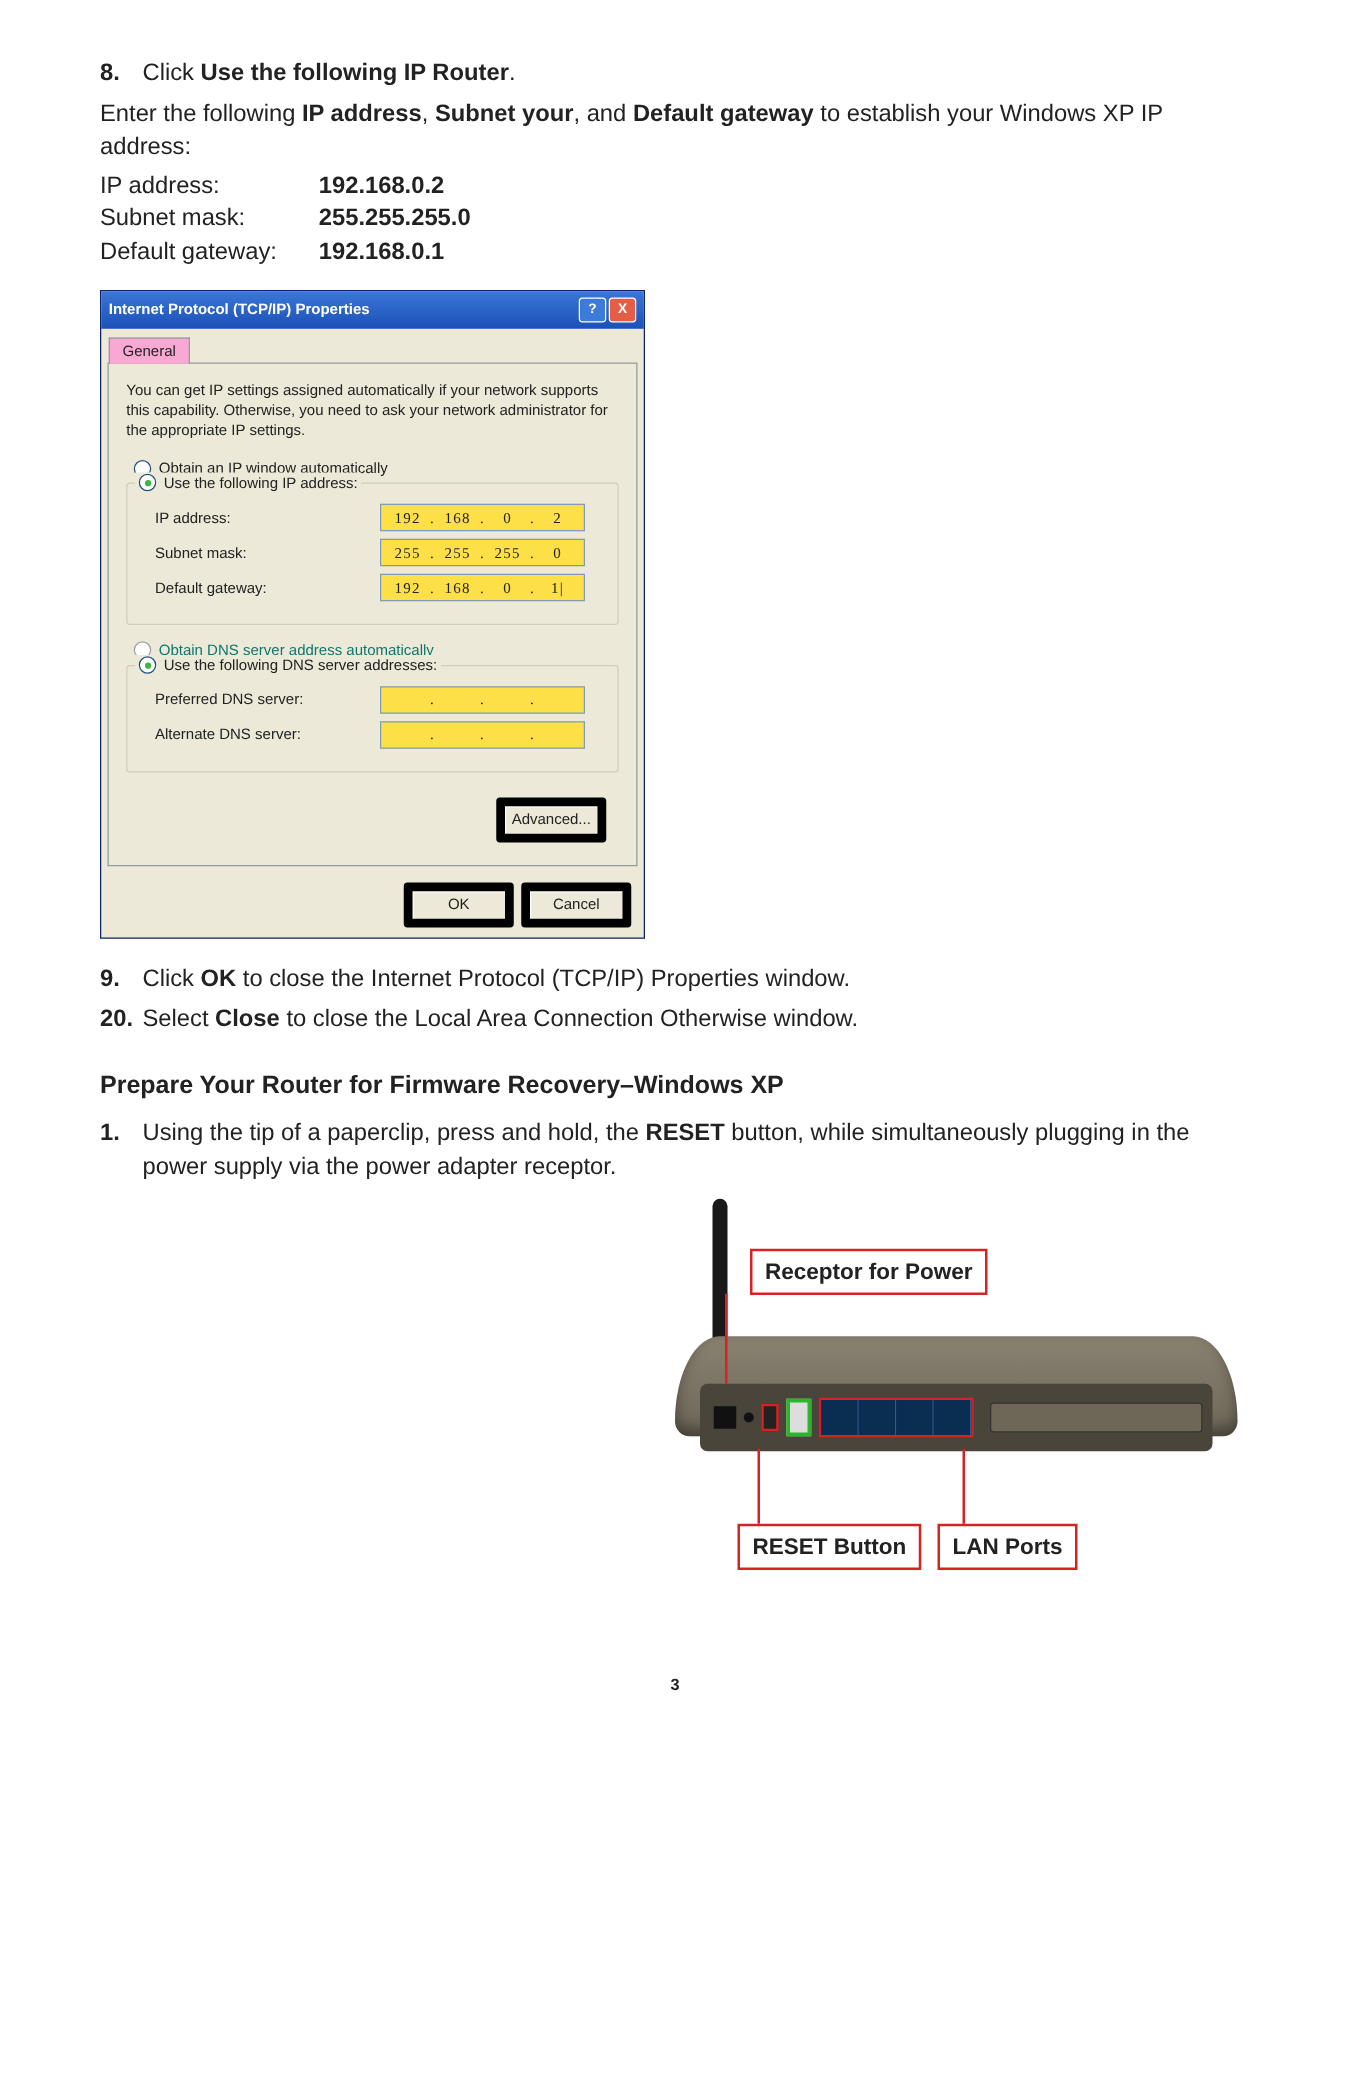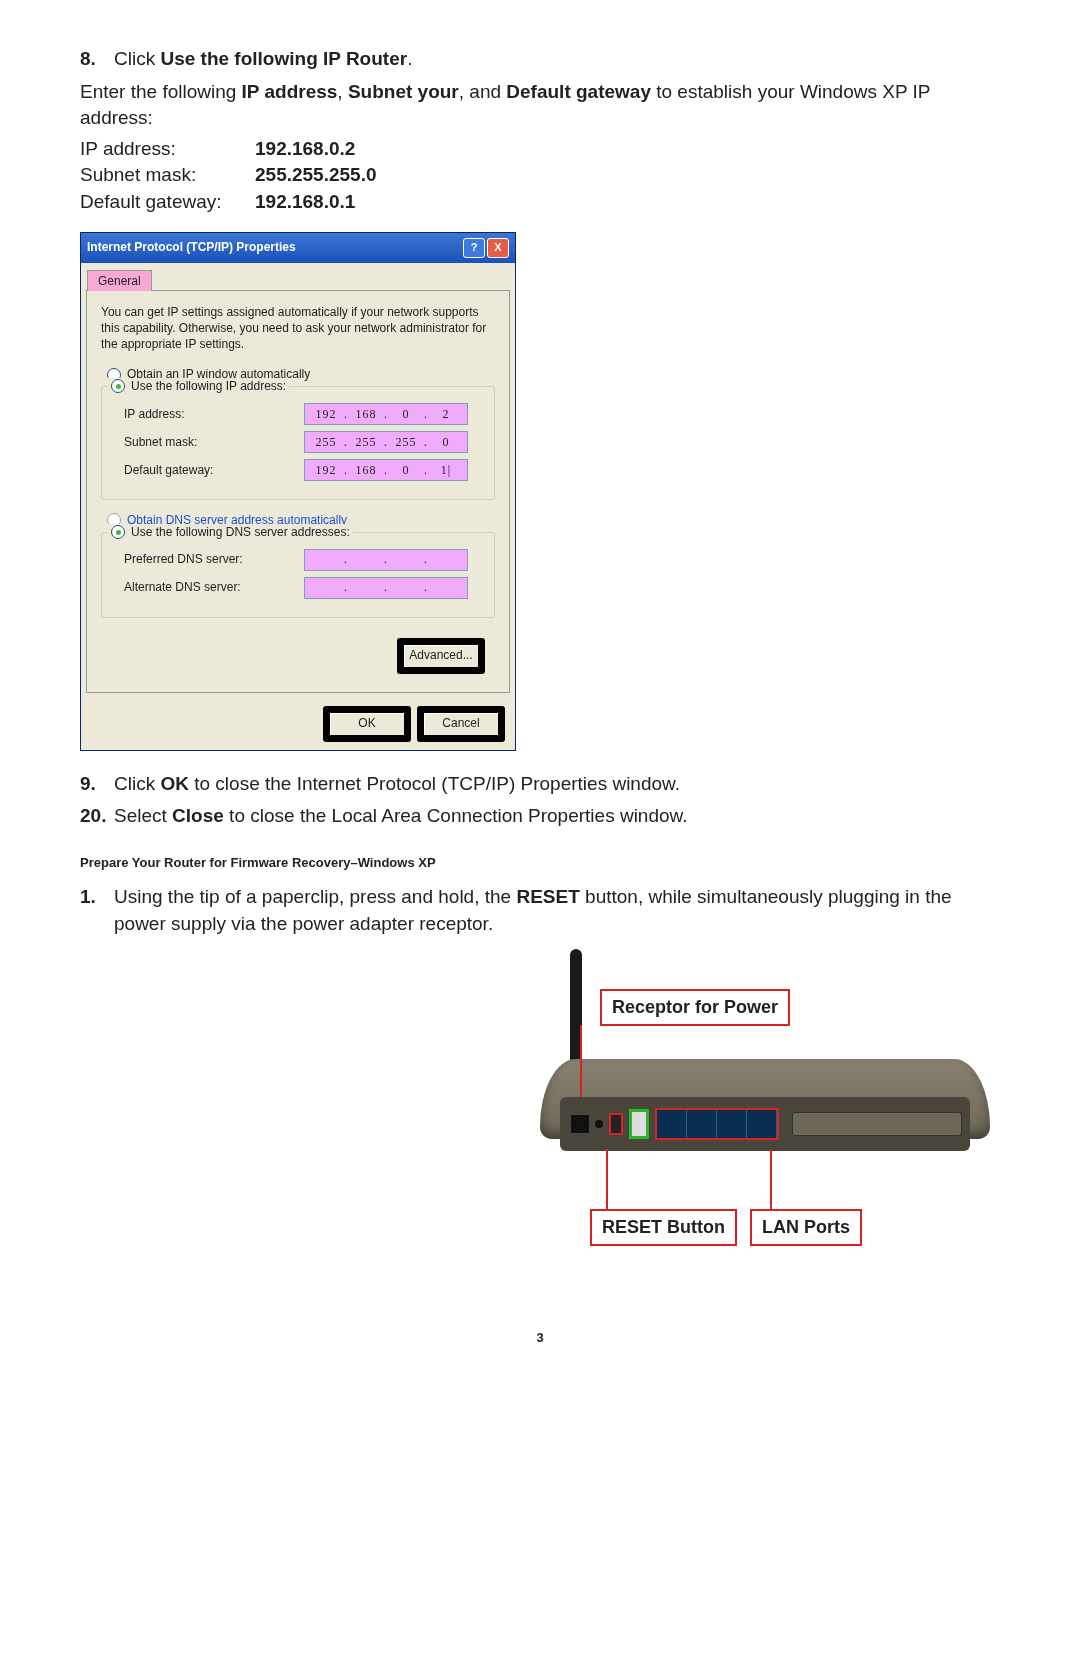--- a/index.html
+++ b/index.html
@@ -18,32 +18,32 @@
 .tbtn{width:20px;height:18px;margin-left:2px;display:flex;align-items:center;justify-content:center;border:1px solid #fff;border-radius:3px;font-size:11px;font-weight:bold}
 .tbtn.help{background:#3D7BDB;color:#fff}
 .tbtn.close{background:#E55D45;color:#fff}
 .tabs{padding:6px 6px 0 6px}
 .tab{display:inline-block;background:#f9a8d4;border:1px solid #919B9C;border-bottom:none;padding:2px 10px;font-size:12px;position:relative;top:1px}
 .panel{margin:0 5px 5px 5px;border:1px solid #919B9C;background:#ECE9D8;padding:14px 14px 10px 14px}
 .desc{font-size:12px;margin-bottom:14px;line-height:1.3}
 .radio{display:flex;align-items:center;font-size:12px;margin:3px 0 3px 6px}
 .radio .r{width:12px;height:12px;border:1px solid #1C5180;border-radius:50%;margin-right:6px;display:flex;align-items:center;justify-content:center;background:#fff}
 .radio .r.sel:after{content:"";width:5px;height:5px;background:#3DB73D;border-radius:50%}
-.radio.dis{color:#1d4ed8}
+.radio.dis{color:#0f766e}
 .radio.dis .r{border-color:#A0A0A0}
 .grp{border:1px solid #D0CDB8;border-radius:3px;padding:10px 10px 12px 10px;margin:0 0 12px 0;position:relative}
 .grp .legend{position:absolute;top:-9px;left:6px;background:#ECE9D8;padding:0 3px}
 .fld{display:flex;align-items:center;margin:6px 0 6px 12px}
 .fld .fl{width:180px;font-size:12px}
-.ipbox{width:162px;height:20px;border:1px solid #7F9DB9;background:#f0abfc;display:flex;align-items:center;justify-content:center;font-size:12px;letter-spacing:1px;font-family:Tahoma}
+.ipbox{width:162px;height:20px;border:1px solid #7F9DB9;background:#fde047;display:flex;align-items:center;justify-content:center;font-size:12px;letter-spacing:1px;font-family:Tahoma}
 .ipbox .seg{width:36px;text-align:center}
 .ipbox .dot{width:4px;text-align:center}
 .btnrow{display:flex;justify-content:flex-end;padding:8px 10px}
 .winbtn{min-width:74px;height:22px;border:7px solid #000000;background:#ECE9D8;border-radius:3px;font-size:12px;margin-left:6px;display:flex;align-items:center;justify-content:center;box-shadow:inset 1px 1px 0 #fff}
-h3.sec{font-weight:bold;font-size:13px;margin:24px 0 12px 0}
+h3.sec{font-weight:bold;font-size:20px;margin:24px 0 12px 0}
 .routerwrap{display:flex;justify-content:flex-end;margin:12px 0}
 .router{position:relative;width:480px;height:320px}
 .routerbody{position:absolute;left:20px;top:110px;width:450px;height:80px;background:linear-gradient(#898271,#6E6758);border-radius:42px 42px 14px 14px / 100% 100% 14px 14px;box-shadow:inset 0 -6px 12px rgba(0,0,0,.4)}
 .panelfront{position:absolute;left:40px;top:148px;width:410px;height:54px;background:#4A453B;border-radius:6px;display:flex;align-items:center;padding:0 8px;box-sizing:border-box}
 .panelfront .pw{width:18px;height:18px;background:#111;margin:0 3px}
 .panelfront .rst{width:10px;height:18px;background:#222;margin:0 3px;border:2px solid #D62222}
 .panelfront .usb{width:14px;height:24px;background:#ddd;margin:0 3px;border:3px solid #2BB52B}
 .panelfront .lan{width:120px;height:28px;background:#0F3A6B;margin:0 3px;border:2px solid #D62222;display:flex}
 .panelfront .lan .p{flex:1;border-right:1px solid #2C5C90;background:#0A2D52}
 .panelfront .slot{flex:1;height:22px;background:#6E6657;margin-left:10px;border:1px solid #333;border-radius:3px}
@@ -183,21 +183,21 @@
 </div>
 </div>
 
 <div class="step">
   <div class="num">9.</div>
   <div class="body"><span>Click </span><b>OK</b><span> to close the Internet Protocol (TCP/IP) Properties window.</span></div>
 </div>
 
 <div class="step">
   <div class="num">20.</div>
-  <div class="body"><span>Select </span><b>Close</b><span> to close the Local Area Connection Properties window.</span></div>
+  <div class="body"><span>Select </span><b>Close</b><span> to close the Local Area Connection Otherwise window.</span></div>
 </div>
 
 <h3 class="sec">Prepare Your Router for Firmware Recovery–Windows XP</h3>
 
 <div class="step">
   <div class="num">1.</div>
   <div class="body"><span>Using the tip of a paperclip, press and hold, the </span><b>RESET</b><span> button, while simultaneously plugging in the power supply via the power adapter receptor.</span></div>
 </div>
 
 <div class="routerwrap">

